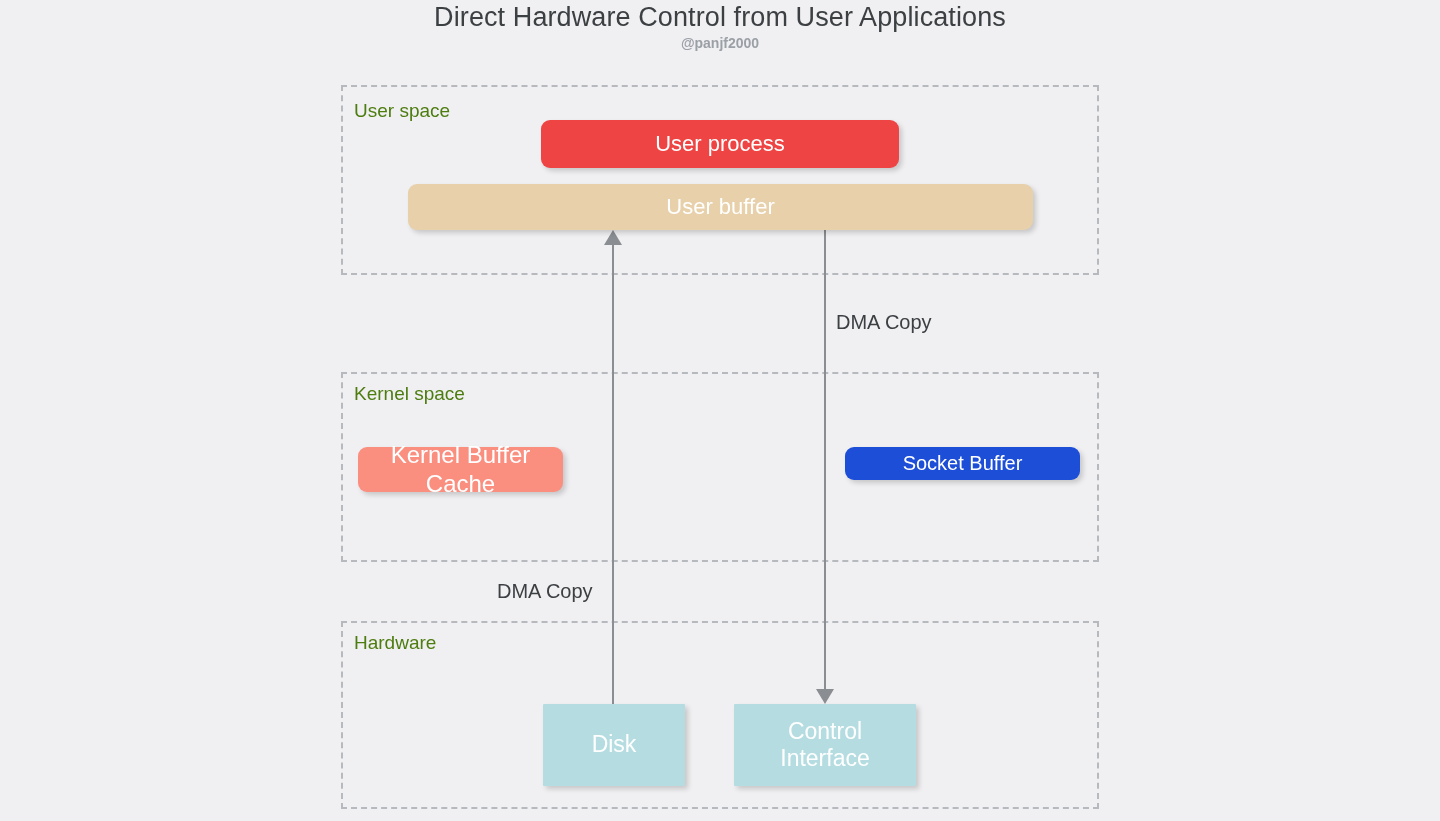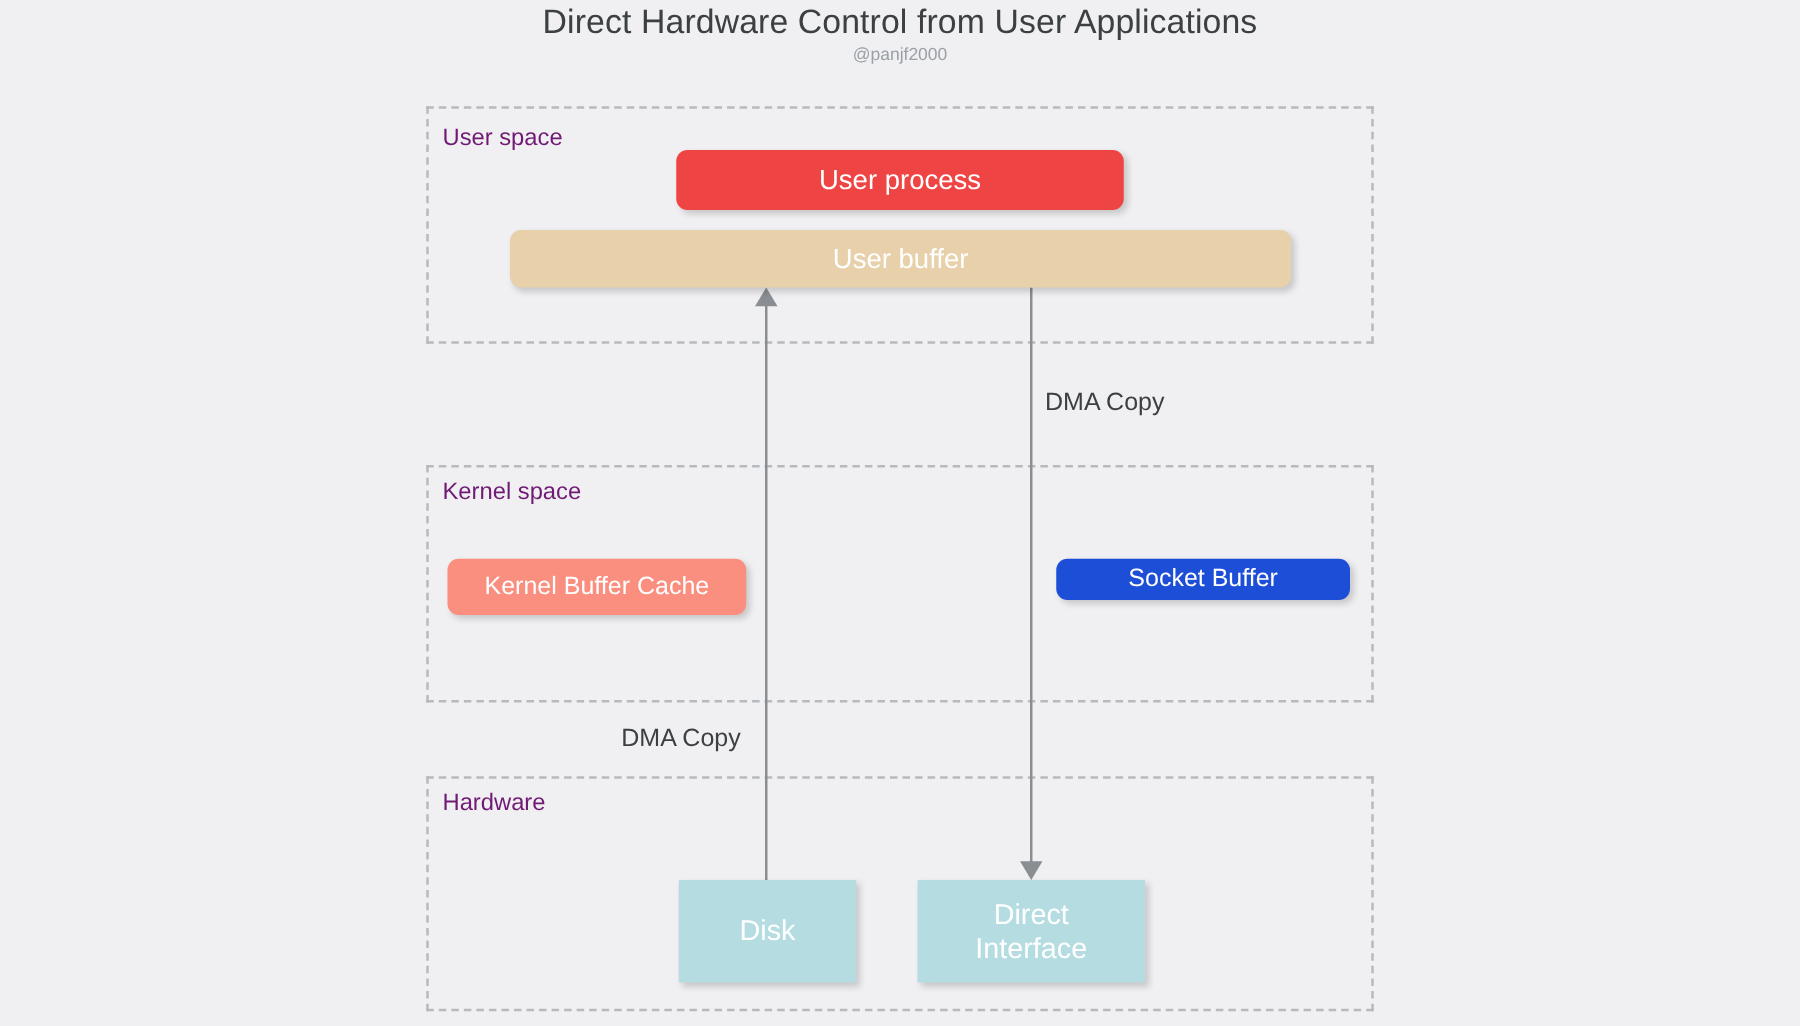--- a/index.html
+++ b/index.html
@@ -35,33 +35,34 @@
   }
   .subtitle {
     position: absolute;
     left: 0;
     top: 35px;
     width: 1440px;
     text-align: center;
     font-size: 14px;
     color: #9aa0a6;
     font-family: "Liberation Sans", sans-serif;
+    font-weight: bold;
   }
 
   
   .zone {
     position: absolute;
     border: 2px dashed #b6b9be;
     background: transparent;
     box-sizing: border-box;
   }
   .zone-label {
     position: absolute;
     font-size: 19px;
-    color: #701a75;
+    color: #4d7c0f;
     font-family: "Liberation Sans", sans-serif;
     white-space: nowrap;
   }
 
   #zone-user    { left: 341px; top: 85px;  width: 758px; height: 190px; }
   #zone-kernel  { left: 341px; top: 372px; width: 758px; height: 190px; }
   #zone-hw      { left: 341px; top: 621px; width: 758px; height: 188px; }
 
   #label-user   { left: 354px; top: 100px; }
   #label-kernel { left: 354px; top: 383px; }
@@ -88,23 +89,23 @@
     left: 541px; top: 120px; width: 358px; height: 48px;
     background: #ef4444;
     font-size: 22px;
   }
   #node-user-buffer {
     left: 408px; top: 184px; width: 625px; height: 46px;
     background: #e7d0aa;
     font-size: 22px;
   }
   #node-kernel-buffer-cache {
-    left: 358px; top: 447px; width: 239px; height: 45px;
+    left: 358px; top: 447px; width: 205px; height: 45px;
     background: #fa8f80;
-    font-size: 20px;
+    font-size: 24px;
   }
   #node-socket-buffer {
     left: 845px; top: 447px; width: 235px; height: 33px;
     background: #1d4ed8;
     font-size: 20px;
   }
   #node-disk {
     left: 543px; top: 704px; width: 142px; height: 82px;
     background: #b5dde1;
     font-size: 23px;
@@ -175,17 +176,17 @@
   <div class="edge-line" id="edge-nic-line"></div>
   <div class="arrowhead down" id="edge-nic-arrow"></div>
   <div class="edge-label" id="label-dma-right">DMA Copy</div>
 
   <div class="node rounded" id="node-user-process">User process</div>
   <div class="node rounded" id="node-user-buffer">User buffer</div>
   <div class="node rounded" id="node-kernel-buffer-cache">Kernel Buffer Cache</div>
   <div class="node rounded" id="node-socket-buffer">Socket Buffer</div>
   <div class="node sharp" id="node-disk">Disk</div>
   <div class="node sharp" id="node-network-interface">
-    <span>Direct</span>
+    <span>Control</span>
     <span>Interface</span>
   </div>
 
 </div>
 
 </body></html>

